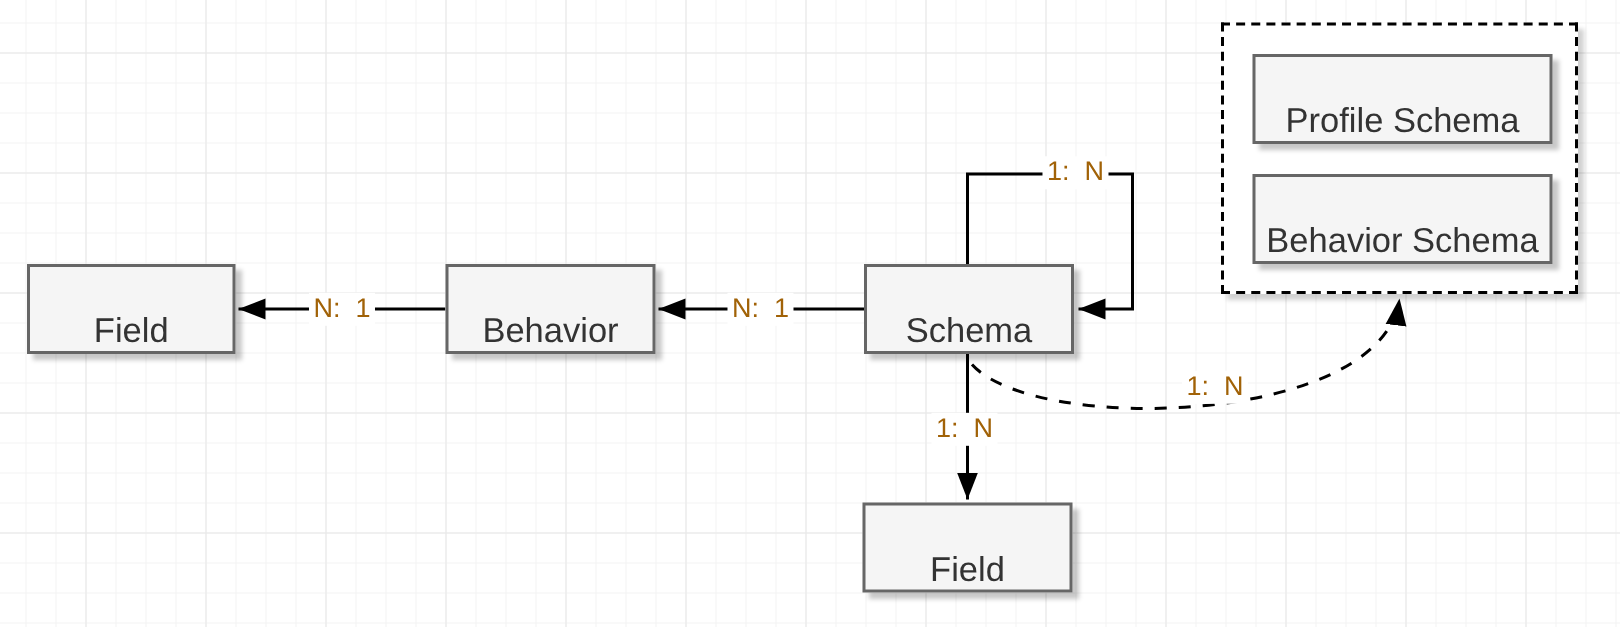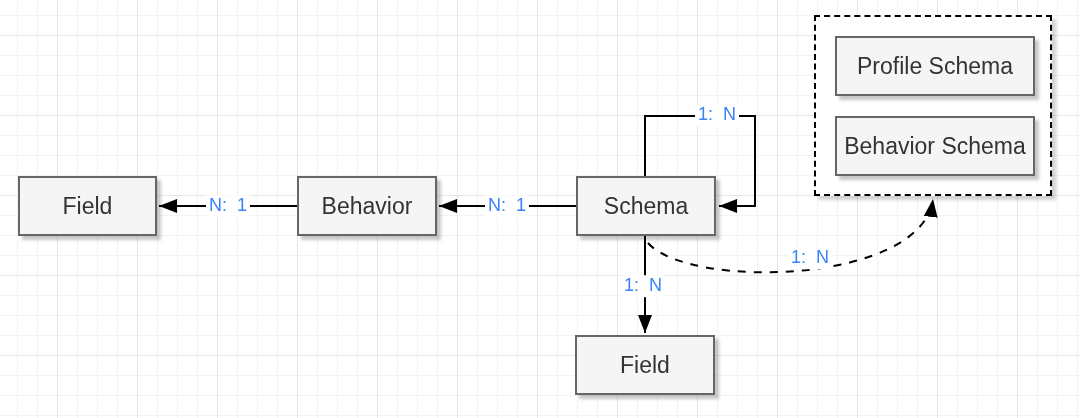--- a/index.html
+++ b/index.html
@@ -23,40 +23,40 @@
     left: 0; top: 0;
     width: 1080px; height: 418px;
   }
   .node {
     position: absolute;
     box-sizing: border-box;
     background: #f5f5f5;
     border: 2px solid #666666;
     box-shadow: 4px 4px 3px rgba(0,0,0,0.22);
     display: flex;
-    align-items: center;
+    align-items: flex-end;
     justify-content: center;
     font-size: 23px;
     color: #333333;
     white-space: pre;
   }
   .group {
     position: absolute;
     box-sizing: border-box;
     background: #ffffff;
     border: 2px dashed #000000;
     box-shadow: 4px 4px 3px rgba(0,0,0,0.18);
   }
   .edge-label {
     position: absolute;
     transform: translate(-50%, -50%);
     background: #ffffff;
     padding: 0 3px;
     font-size: 18px;
-    color: #3b82f6;
+    color: #a16207;
     white-space: pre;
     line-height: 1.2;
   }
 </style>
 </head>
 <body>
 
 <div class="canvas">
 
   <svg class="edges" viewBox="0 0 1080 418" xmlns="http://www.w3.org/2000/svg">

